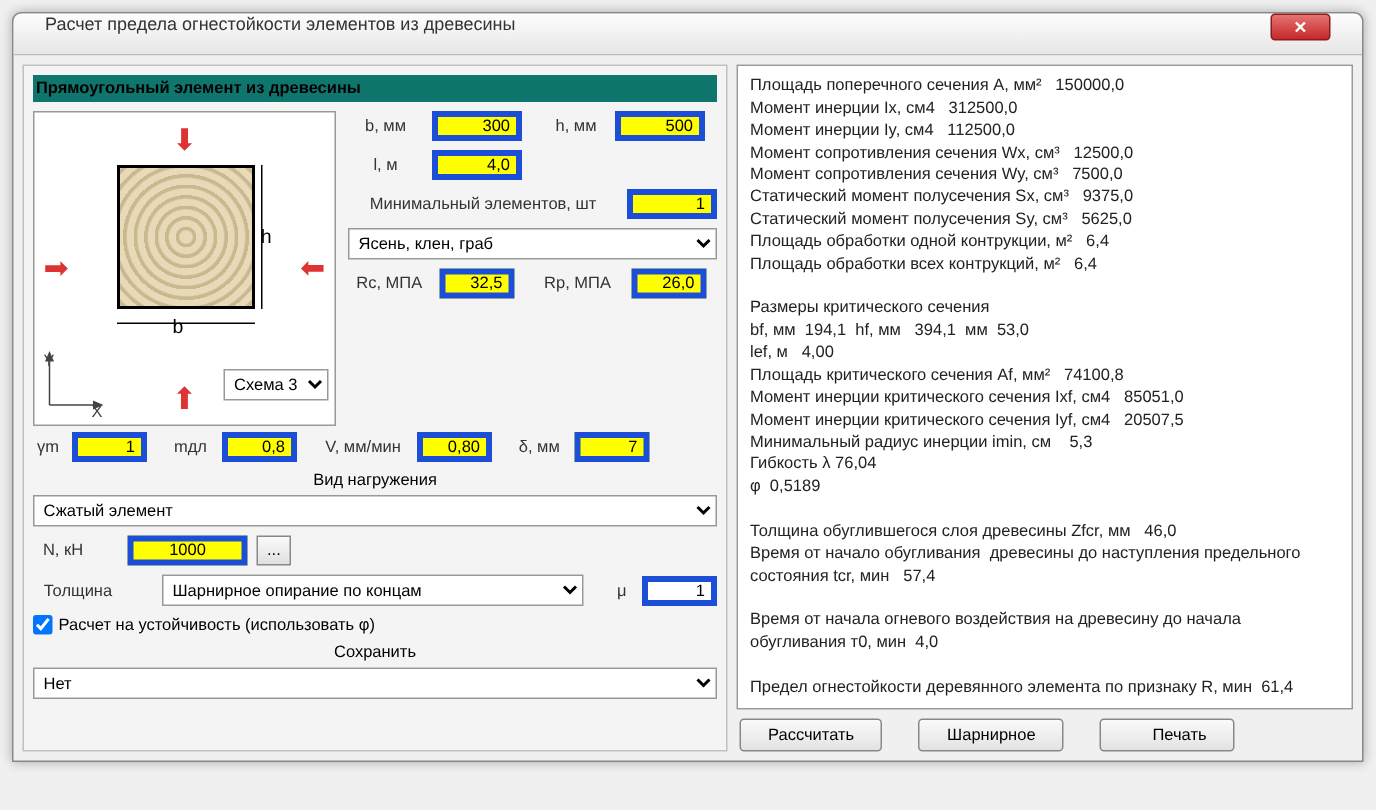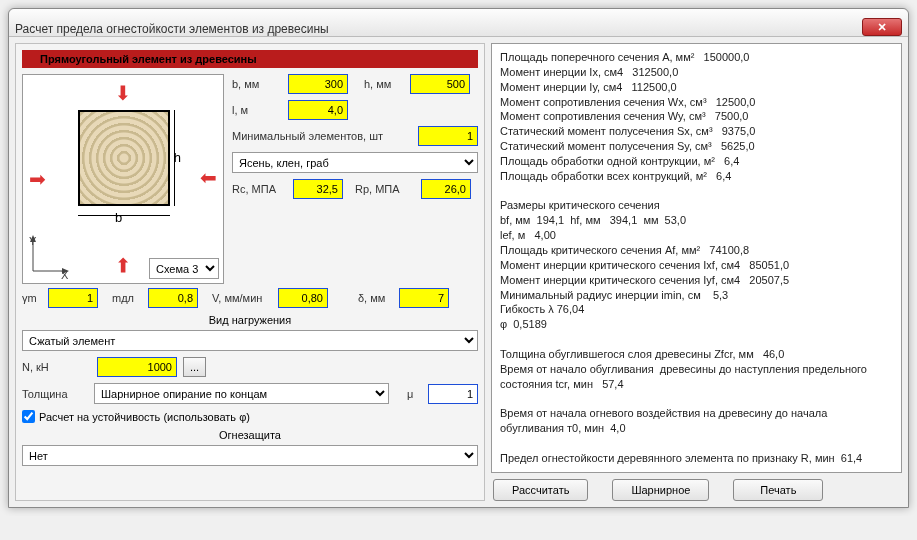--- a/index.html
+++ b/index.html
@@ -1,27 +1,27 @@
 <!DOCTYPE html>
 <html><head>
 <meta charset="utf-8">
 <style>
 * { box-sizing: border-box; margin: 0; padding: 0; font-family: Tahoma, Arial, sans-serif; font-size: 11px; }
 body { background: #f0f0f0; display: flex; justify-content: center; align-items: flex-start; padding: 8px; }
 .window { width: 917px; background: #f0f0f0; border: 1px solid #888; border-radius: 6px 6px 0 0; box-shadow: 0 0 8px rgba(0,0,0,.3); }
-.titlebar { height: 28px; background: linear-gradient(#fdfdfd,#e6e6e6); border-radius: 6px 6px 0 0; display: flex; align-items: flex-end; padding: 0 6px; border-bottom: 1px solid #bbb; }
+.titlebar { height: 28px; background: linear-gradient(#fdfdfd,#e6e6e6); border-radius: 6px 6px 0 0; display: flex; align-items: flex-start; padding: 0 21px; border-bottom: 1px solid #bbb; }
 .title { color: #333; font-size: 12px; }
 .close-btn { margin-left: auto; width: 40px; height: 18px; background: linear-gradient(#e57373,#c62828); border: 1px solid #8b1a1a; border-radius: 3px; color: #fff; display: flex; align-items: center; justify-content: center; font-weight: bold; cursor: pointer; }
 .content { display: flex; padding: 6px; gap: 6px; }
 .left-panel { width: 470px; border: 1px solid #c0c0c0; background: #f4f4f4; padding: 6px; }
 .right-panel { flex: 1; display: flex; flex-direction: column; gap: 6px; }
-.section-header { background: #b91c1c; padding: 3px 18px; font-weight: bold; margin-bottom: 6px; }
+.section-header { background: #0f766e; padding: 3px 2px; font-weight: bold; margin-bottom: 6px; }
 .row { display: flex; align-items: center; gap: 6px; margin-bottom: 6px; }
-.label { color: #333; }
-.val-input { background: #ffff00; border: 1px solid #1d4ed8; text-align: right; padding: 2px 4px; height: 20px; }
+.label { color: #333; text-align: center; }
+.val-input { background: #ffff00; border: 4px solid #1d4ed8; text-align: right; padding: 2px 4px; height: 20px; }
 .w50 { width: 50px; } .w60 { width: 60px; } .w80 { width: 80px; }
 .diagram-box { position: relative; width: 202px; height: 210px; background: #fff; border: 1px solid #999; float: left; margin-right: 8px; }
 .arrow-down-top { position: absolute; top: 6px; left: 50%; transform: translateX(-50%); color: #d33; font-size: 20px; }
 .arrow-down-bot { position: absolute; bottom: 6px; left: 50%; transform: translateX(-50%) rotate(180deg); color: #d33; font-size: 20px; }
 .arrow-right { position: absolute; top: 50%; left: 6px; transform: translateY(-50%); color: #d33; font-size: 20px; }
 .arrow-left { position: absolute; top: 50%; right: 6px; transform: translateY(-50%) rotate(180deg); color: #d33; font-size: 20px; }
 .wood-rect { position: absolute; top: 35px; left: 55px; width: 92px; height: 96px; border: 2px solid #000; background: repeating-radial-gradient(circle, #e8d9b8,#e8d9b8 4px,#c9b98f 5px,#c9b98f 7px); }
 .dim-h { position: absolute; top: 75px; right: 42px; font-size: 13px; }
 .dim-b { position: absolute; bottom: 58px; left: 92px; font-size: 13px; }
 .dim-line-v { position: absolute; top: 35px; right: 48px; height: 96px; border-right: 1px solid #000; }
@@ -29,21 +29,21 @@
 .axes { position: absolute; bottom: 4px; left: 4px; font-size: 10px; color: #444; }
 .axes .y { position: absolute; bottom: 32px; left: 2px; }
 .axes .x { position: absolute; bottom: -2px; left: 34px; }
 select, .combo { border: 1px solid #999; background: #fff; height: 21px; padding: 1px 2px; font-size: 11px; }
 .center-row { text-align: center; margin: 6px 0 4px; }
 .more-btn { border: 1px solid #888; background: linear-gradient(#fafafa,#e0e0e0); padding: 1px 6px; height: 20px; cursor: pointer; }
 .chk { display: flex; align-items: center; gap: 4px; margin: 6px 0; }
 .chk input { width: 13px; height: 13px; }
 .output { flex: 1; background: #fff; border: 1px solid #999; padding: 6px 8px; overflow-y: auto; white-space: pre-wrap; color: #222; line-height: 1.35; font-size: 11px; height: 430px; position: relative; }
 .btn-row { display: flex; gap: 24px; justify-content: flex-start; padding: 0 2px; }
-.btn { border: 1px solid #888; background: linear-gradient(#fafafa,#e3e3e3); padding: 4px 18px; border-radius: 3px; cursor: pointer; min-width: 90px; text-align: center; }
+.btn { border: 1px solid #888; background: linear-gradient(#fafafa,#e3e3e3); padding: 4px 18px; border-radius: 3px; cursor: pointer; min-width: 90px; text-align: right; }
 .after-diagram { margin-left: 210px; }
 .clear { clear: both; }
 </style>
 </head>
 <body>
 
 <div class="window">
   <div class="titlebar">
     <span class="title">Расчет предела огнестойкости элементов из древесины</span>
     <div class="close-btn">
@@ -66,21 +66,21 @@
         <span class="dim-b">b</span>
         <div class="axes">
           <svg width="42" height="42">
               <line x1="6" y1="36" x2="6" y2="4" stroke="#444"></line>
               <line x1="6" y1="36" x2="38" y2="36" stroke="#444"></line>
               <polygon points="6,0 3,7 9,7" fill="#444"></polygon>
               <polygon points="42,36 35,33 35,39" fill="#444"></polygon>
             </svg>
           <span class="y">Y</span><span class="x">X</span>
         </div>
-        <div style="position:absolute;bottom:4px;right:4px;">
+        <div style="position:absolute;bottom:16px;right:4px;">
           <select class="combo" style="width:70px"><option>Схема 3</option></select>
         </div>
       </div>
 
       <div class="after-diagram">
         <div class="row">
           <span class="label" style="width:50px">b, мм</span>
           <input class="val-input w60" value="300" style="">
           <span class="label" style="width:40px;margin-left:10px">h, мм</span>
           <input class="val-input w60" value="500" style="">
@@ -105,45 +105,45 @@
       </div>
       <div class="clear"></div>
 
       <div class="row" style="margin-top:4px">
         <span class="label" style="width:20px">γm</span>
         <input class="val-input w50" value="1" style="">
         <span class="label" style="width:30px;margin-left:8px">mдл</span>
         <input class="val-input w50" value="0,8" style="">
         <span class="label" style="width:60px;margin-left:8px">V, мм/мин</span>
         <input class="val-input w50" value="0,80" style="">
-        <span class="label" style="width:35px;margin-left:24px">δ, мм</span>
+        <span class="label" style="width:35px;margin-left:8px">δ, мм</span>
         <input class="val-input w50" value="7" style="">
       </div>
 
       <div class="center-row">Вид нагружения</div>
       <div class="row">
         <select class="combo" style="width:100%"><option>Сжатый элемент</option></select>
       </div>
       <div class="row">
         <span class="label" style="width:40px">N, кН</span>
-        <input class="val-input w80" style="margin-left: 29px;" value="1000">
+        <input class="val-input w80" style="margin-left: 17px; text-align: center;" value="1000">
         <button class="more-btn">...</button>
       </div>
       <div class="row">
         <span class="label" style="width:60px">Толщина</span>
-        <select class="combo" style="flex:1;margin-left:6px"><option>Шарнирное опирание по концам</option></select>
+        <select class="combo" style="flex:1;margin-left:20px"><option>Шарнирное опирание по концам</option></select>
         <span class="label" style="width:15px;margin-left:12px">μ</span>
         <input class="val-input w50" style="background: rgb(255, 255, 255);" value="1">
       </div>
       <div class="chk">
         <input type="checkbox" checked="" style="">
         <span>Расчет на устойчивость (использовать φ)</span>
       </div>
 
-      <div class="center-row">Огнезащита</div>
+      <div class="center-row">Сохранить</div>
       <div class="row">
         <select class="combo" style="width:100%"><option>Нет</option></select>
       </div>
     </div>
 
     <div class="right-panel">
       <div class="output">Площадь поперечного сечения A, мм²   150000,0
 Момент инерции Ix, см4   312500,0
 Момент инерции Iy, см4   112500,0
 Момент сопротивления сечения Wx, см³   12500,0

